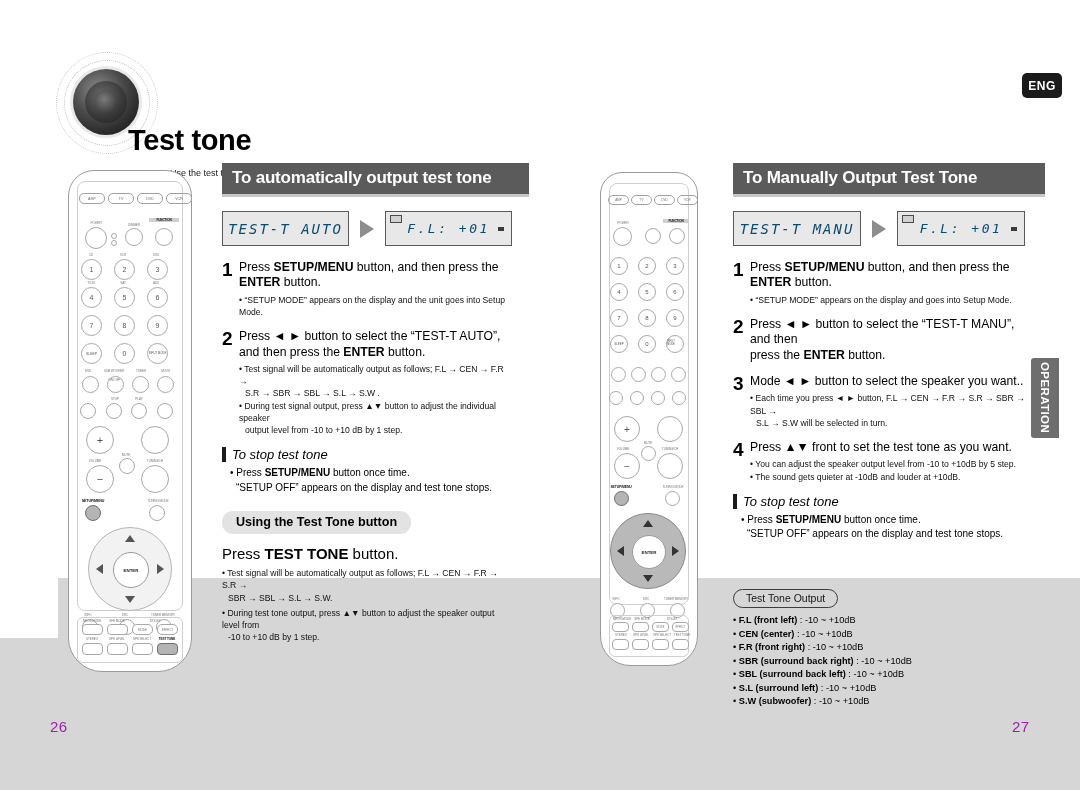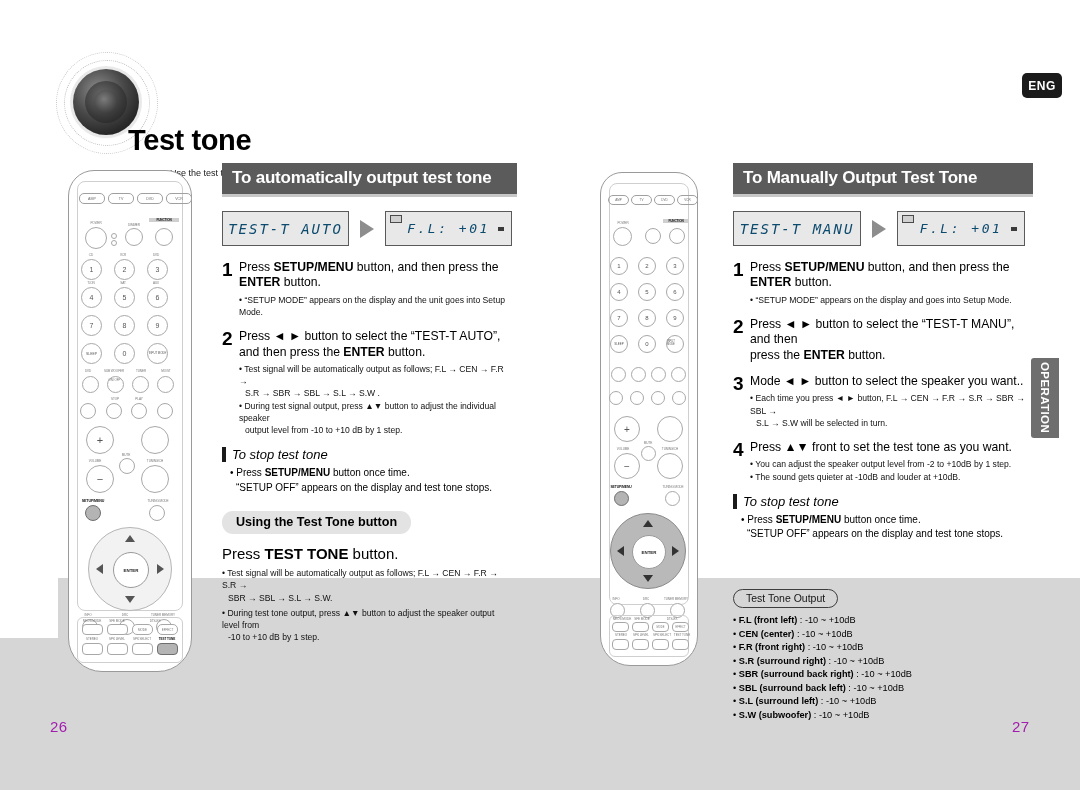--- a/index.html
+++ b/index.html
@@ -63,21 +63,21 @@
   .h-title{position:absolute;left:78px;top:76px;font-size:29px;font-weight:bold;letter-spacing:-.4px;}
   .h-sub{position:absolute;left:120px;top:120px;font-size:9px;color:#1a1a1a;}
 
   
   .col{position:absolute;top:163px;}
   .col.left{left:222px;width:290px;}
   .col.right{left:733px;width:292px;}
 
   .banner{
     background:#5b5b5b;color:#fff;font-size:17px;font-weight:bold;
-    padding:5px 0 6px 10px;letter-spacing:-.2px;border-bottom:3px solid #c7c7c7;
+    padding:5px 12px 6px 10px;letter-spacing:-.2px;border-bottom:3px solid #c7c7c7;
   }
   .col.left .banner{width:285px;}
   .col.right .banner{width:290px;}
 
   
   .lcd-row{display:flex;align-items:center;margin-top:14px;}
   .lcd{
     border:1.5px solid #5a5a5a;background:#e8e8e8;position:relative;
     display:flex;align-items:center;justify-content:center;
   }
@@ -329,21 +329,21 @@
             <span class="ind">S.L → S.W will be selected in turn.</span>
           </div>
         </div>
       </div>
 
       <div class="step">
         <div class="step-num">4</div>
         <div class="step-body">
           <div class="step-main">Press ▲▼ front to set the test tone as you want.</div>
           <div class="bullet">
-            <span>• You can adjust the speaker output level from -2 to +10dB by 1 step.</span>
+            <span>• You can adjust the speaker output level from -10 to +10dB by 5 step.</span>
             <span style="display:block;">• The sound gets quieter at -10dB and louder at +10dB.</span>
           </div>
         </div>
       </div>
     </div>
 
     <div class="stop-head">
       <div class="stop-bar"></div>
       <div class="stop-title">To stop test tone</div>
     </div>
@@ -352,21 +352,20 @@
       <span class="l2">“SETUP OFF” appears on the display and test tone stops.</span>
     </div>
   </div>
 
   <div class="tto">
     <div class="tto-pill">Test Tone Output</div>
     <div class="tto-list">
       <div>• <b>F.L (front left)</b><span> : -10 ~ +10dB</span></div>
       <div>• <b>CEN (center)</b><span> : -10 ~ +10dB</span></div>
       <div>• <b>F.R (front right)</b><span> : -10 ~ +10dB</span></div>
-      <div>• <b>S.R (surround right)</b><span> : -10 ~ +10dB</span></div>
       <div>• <b>SBR (surround back right)</b><span> : -10 ~ +10dB</span></div>
       <div>• <b>SBL (surround back left)</b><span> : -10 ~ +10dB</span></div>
       <div>• <b>S.L (surround left)</b><span> : -10 ~ +10dB</span></div>
       <div>• <b>S.W (subwoofer)</b><span> : -10 ~ +10dB</span></div>
     </div>
   </div>
 
   <div class="remote r1">
     <div class="rbody">
       <div class="rinner"></div>

